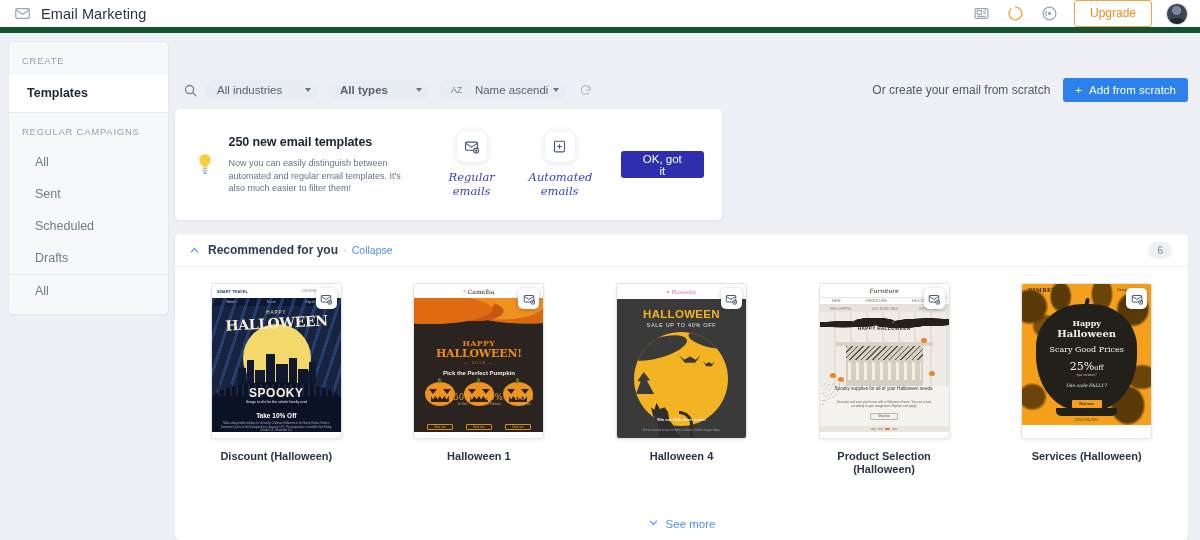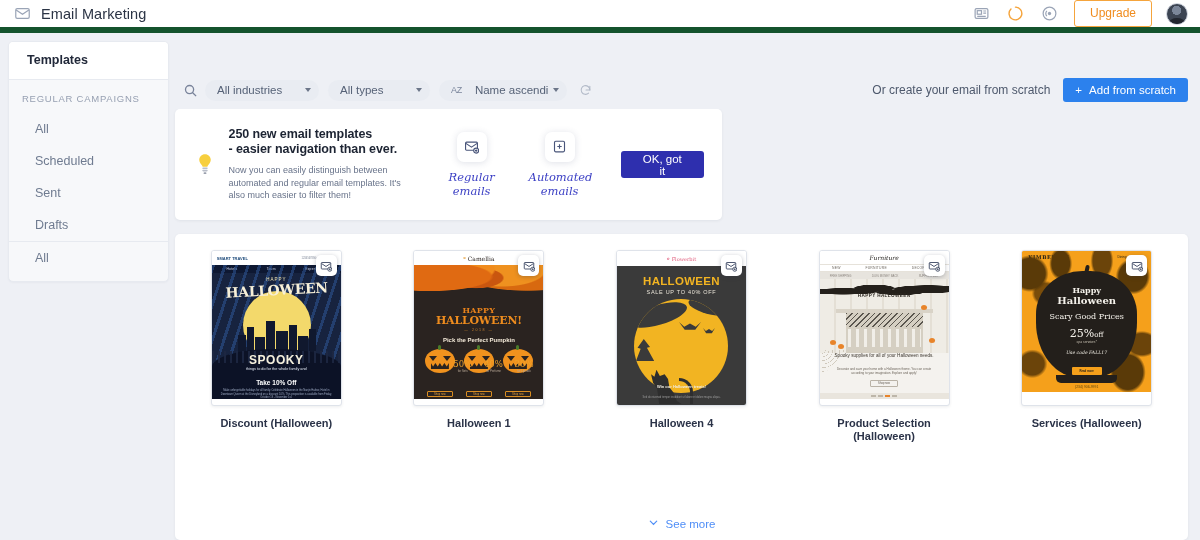--- a/index.html
+++ b/index.html
@@ -72,21 +72,21 @@
   .search-ico { width: 30px; display: flex; justify-content: center; color: #79839a; }
   .pill {
     background: #e9ecf2; border-radius: 13px; height: 21px;
     display: inline-flex; align-items: center;
     font-size: 11.5px; color: #566277;
     padding: 0 8px 0 12px; margin-right: 9px;
     cursor: pointer; white-space: nowrap; position: relative;
   }
   .pill .ptext { display: inline-block; overflow: hidden; text-overflow: clip; }
   .pill.w1 .ptext { width: 84px; }
-  .pill.w2 .ptext { width: 72px; }
+  .pill.w2 .ptext { width: 72px; font-weight: bold; }
   .pill.w3 .ptext { width: 74px; }
   .caret {
     width: 0; height: 0; margin-left: 4px;
     border-left: 3.5px solid transparent; border-right: 3.5px solid transparent;
     border-top: 4px solid #6c7689;
   }
   .az { font-size: 9px; color: #7b869c; margin-right: 13px; letter-spacing: -.3px; }
   .reset-ico { color: #b2bac8; margin-left: 3px; display: flex; }
   .tb-right { margin-left: auto; display: flex; align-items: center; }
   .scratch-text { font-size: 12px; color: #4d586c; margin-right: 13px; }
@@ -399,27 +399,28 @@
 
   <button class="upgrade-btn">Upgrade</button>
   <div class="avatar"></div>
 </div>
 
 <div class="body-wrap">
 
   <div class="sidebar">
     <div class="side-panel">
 
+      <div class="side-group-label">CREATE</div>
       <div class="side-item active">Templates</div>
       <div class="side-sep"></div>
 
       <div class="side-group-label">REGULAR CAMPAIGNS</div>
       <div class="side-item">All</div>
+      <div class="side-item">Sent</div>
       <div class="side-item">Scheduled</div>
-      <div class="side-item">Sent</div>
       <div class="side-item">Drafts</div>
       <div class="side-sep"></div>
 
       <div class="side-item" style="padding-bottom:16px">All</div>
 
     </div>
   </div>
 
   <div class="main">
 
@@ -470,21 +471,20 @@
           <svg width="20" height="24" viewBox="0 0 24 30">
             <path d="M12 1.5c-4.2 0-7.2 3.1-7.2 7 0 2.7 1.5 4.6 2.8 6.1.8.9 1.3 1.6 1.4 2.6h6c.1-1 .6-1.7 1.4-2.6 1.3-1.5 2.8-3.4 2.8-6.1 0-3.9-3-7-7.2-7z" fill="#f7cf3e"></path>
             <rect x="8.6" y="18" width="6.8" height="2" rx="1" fill="#b9bec9"></rect>
             <rect x="8.6" y="21" width="6.8" height="2" rx="1" fill="#b9bec9"></rect>
             <rect x="10.2" y="24" width="3.6" height="2.4" rx="1.2" fill="#9aa0ad"></rect>
           </svg>
         </span>
 
         <div class="banner-txt">
           <div class="banner-h">250 new email templates</div>
-          <div class="banner-h">- easier navigation than ever.</div>
           <div class="banner-p">Now you can easily distinguish between automated and regular email templates. It's also much easier to filter them!</div>
         </div>
 
         <div class="icon-cols">
           <div class="icon-col">
             <div class="icon-tile">
               <svg width="15" height="15" viewBox="0 0 24 24" fill="none" stroke="#49557a" stroke-width="1.8">
                 <rect x="2.5" y="5" width="19" height="13" rx="1.6"></rect>
                   <path d="M3 7l9 6 9-6"></path>
                 <circle cx="19.5" cy="18.5" r="4" fill="#fff"></circle>
@@ -504,20 +504,31 @@
             </div>
             <div class="hand-label">Automated</div>
             <div class="hand-label" style="margin-top:1px">emails</div>
           </div>
         </div>
 
         <button class="ok-btn">OK, got it</button>
       </div>
 
       <div class="rec-panel">
+        <div class="rec-head">
+          <span class="chev-up">
+            <svg width="11" height="11" viewBox="0 0 24 24" fill="none" stroke="#4f8ef7" stroke-width="2.6" stroke-linecap="round">
+              <path d="M5 15l7-7 7 7"></path>
+            </svg>
+          </span>
+          <span class="rec-title">Recommended for you</span>
+          <span class="rec-dot">·</span>
+          <span class="collapse-link">Collapse</span>
+          <span class="count-badge">6</span>
+        </div>
 
         <div class="cards">
 
           <div class="card">
             <div class="thumb">
               <div class="badge">
                 <svg width="12" height="12" viewBox="0 0 24 24" fill="none" stroke="#46506a" stroke-width="1.9">
                   <rect x="2.5" y="5" width="19" height="13" rx="1.6"></rect>
                     <path d="M3 7l9 6 9-6"></path>
                   <circle cx="19.5" cy="18.5" r="4" fill="#fff"></circle>

